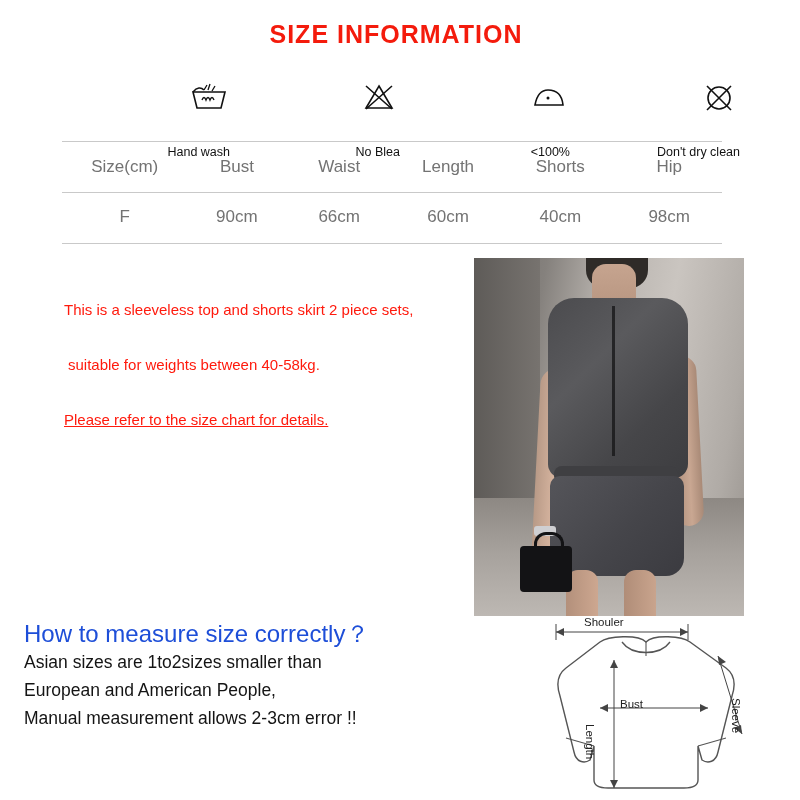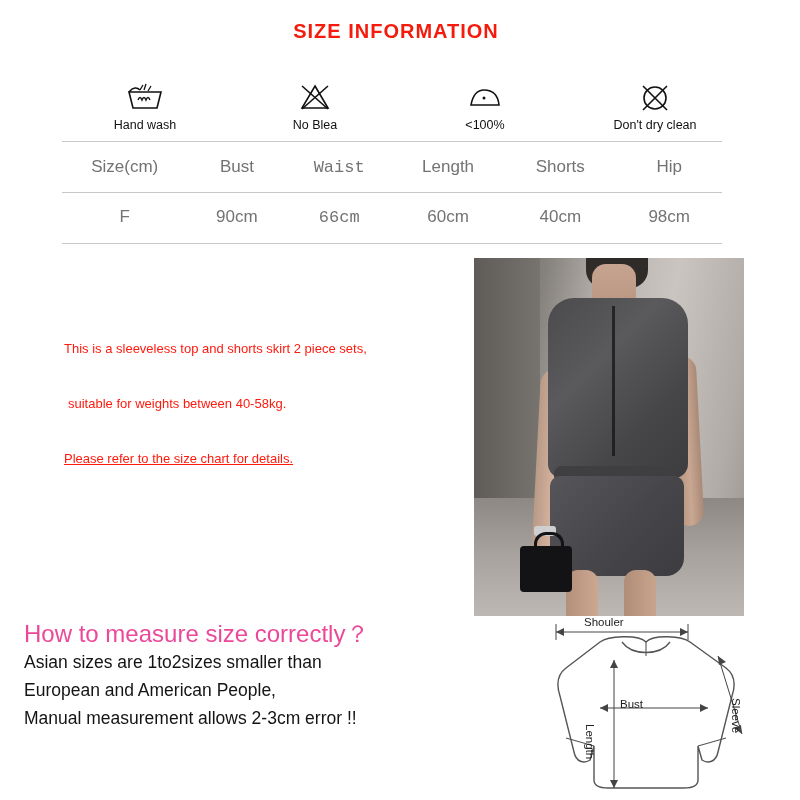--- a/index.html
+++ b/index.html
@@ -15,38 +15,39 @@
     width: 800px; height: 800px;
     background: #ffffff;
   }
 
   
   .title {
     position: absolute;
     top: 20px; left: 0; width: 792px;
     text-align: center;
     color: #f41b0c;
-    font-size: 20px;
+    font-size: 25px;
     font-weight: bold;
     letter-spacing: 1px;
   }
 
   
   .care-row {
     position: absolute;
     top: 80px; left: 60px;
     width: 680px;
     display: flex;
   }
   .care-cell {
     flex: 1 1 0;
     display: flex;
     flex-direction: column;
-    align-items: center;
+    align-items: flex-end;
     justify-content: flex-start;
+    gap: 27px;
   }
   .care-glyph {
     width: 42px; height: 34px;
     display: block;
   }
   .care-label {
     margin-top: 4px;
     font-size: 12.5px;
     color: #111;
   }
@@ -74,34 +75,33 @@
   .size-table td {
     height: 50px;
     text-align: center;
     font-size: 17px;
     color: #737373;
     font-weight: 400;
     padding: 0;
   }
   .size-table td.c0 { width: 19%; }
   .size-table td.c1 { width: 15%; }
-  .size-table td.c2 { width: 16%; font-family: Liberation Mono, monospace; }
+  .size-table td.c2 { width: 16%; }
   .size-table td.c3 { width: 17%; }
   .size-table td.c4 { width: 17%; }
   .size-table td.c5 { width: 16%; }
 
   
   .desc {
     position: absolute;
     left: 64px;
     width: 400px;
     color: #ff1a0d;
-    font-size: 13px;
+    font-size: 15px;
     line-height: 1.0;
-    margin-top: 40px;
   }
   .desc .l1 { position: absolute; top: 0px; left: 0; white-space: nowrap; }
   .desc .l2 { position: absolute; top: 55px; left: 4px; white-space: nowrap; }
   .desc .l3 { position: absolute; top: 110px; left: 0; white-space: nowrap; text-decoration: underline; }
 
   
   .photo {
     position: absolute;
     left: 474px; top: 258px;
     width: 270px; height: 358px;
@@ -202,21 +202,21 @@
     position: absolute; left: 60px; top: 268px;
     width: 22px; height: 10px;
     background: #cfcfd2;
     border-radius: 3px;
   }
 
   
   .howto {
     position: absolute;
     left: 24px; top: 618px;
-    color: #ec4899;
+    color: #1d4ed8;
     font-size: 24px;
     white-space: nowrap;
   }
   .measure-lines {
     position: absolute;
     left: 22px; top: 648px;
     color: #141414;
     font-size: 17.5px;
     line-height: 28px;
     white-space: nowrap;

